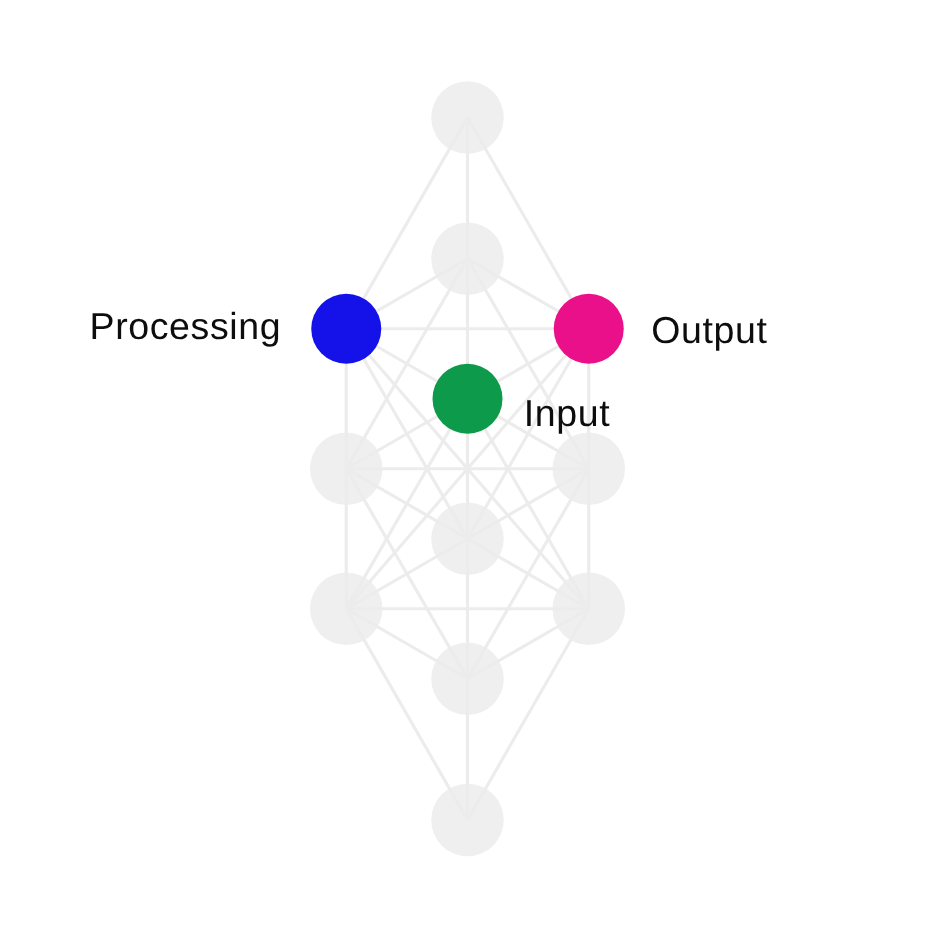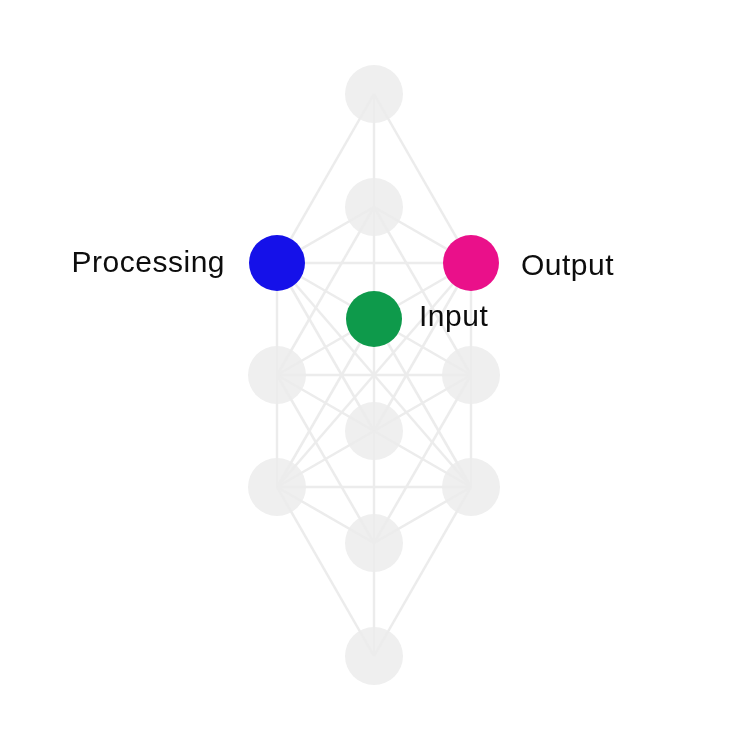--- a/index.html
+++ b/index.html
@@ -82,14 +82,14 @@
       <line x1="277" y1="487" x2="374" y2="656" stroke="#ececec" stroke-width="2.5"></line>
       <line x1="471" y1="487" x2="374" y2="543" stroke="#ececec" stroke-width="2.5"></line>
       <line x1="471" y1="487" x2="374" y2="656" stroke="#ececec" stroke-width="2.5"></line>
       <line x1="374" y1="543" x2="374" y2="656" stroke="#ececec" stroke-width="2.5"></line>
       <circle cx="277" cy="263" r="28" fill="#1511e9"></circle>
       <circle cx="471" cy="263" r="28" fill="#ea108a"></circle>
       <circle cx="374" cy="319" r="28" fill="#0e9a4b"></circle>
     </svg>
   <div class="node-label" style="left: 225px; top: 262px; color: rgb(13, 13, 13); transform: translate(-100%, -50%);">Processing</div>
   <div class="node-label" style="left: 521px; top: 265px; color: rgb(13, 13, 13); transform: translate(0px, -50%);">Output</div>
-  <div class="node-label" style="left: 419px; top: 316px; color: rgb(13, 13, 13); transform: translate(0px, -50%);">Input</div>
+  <div class="node-label" style="left: 419px; top: 332px; color: rgb(13, 13, 13); transform: translate(0px, -50%);">Input</div>
 </div>
 
 </body></html>

